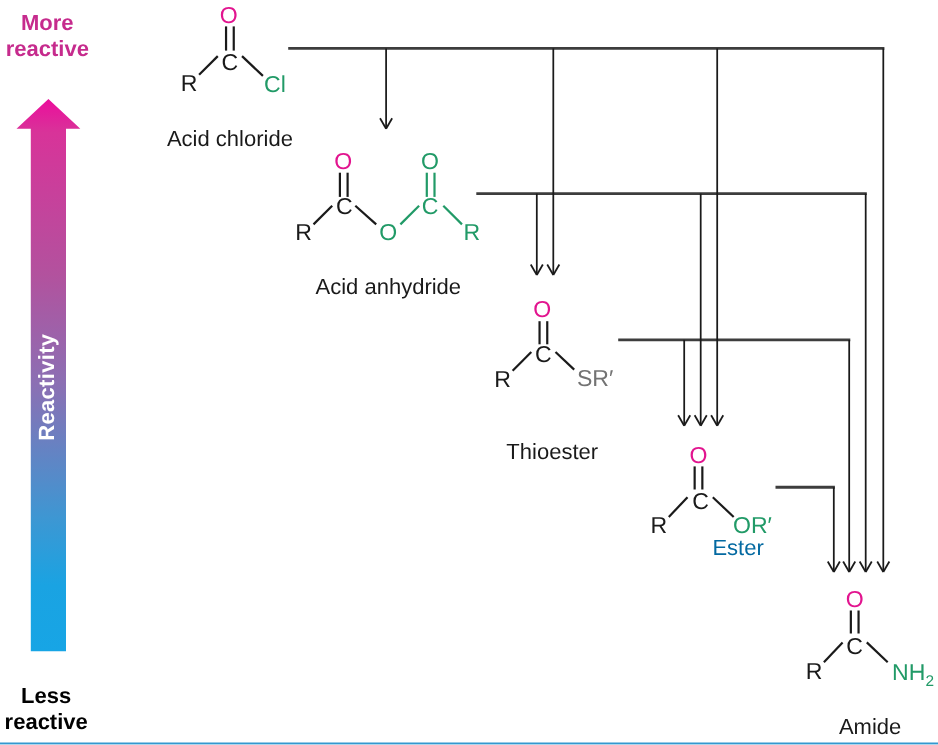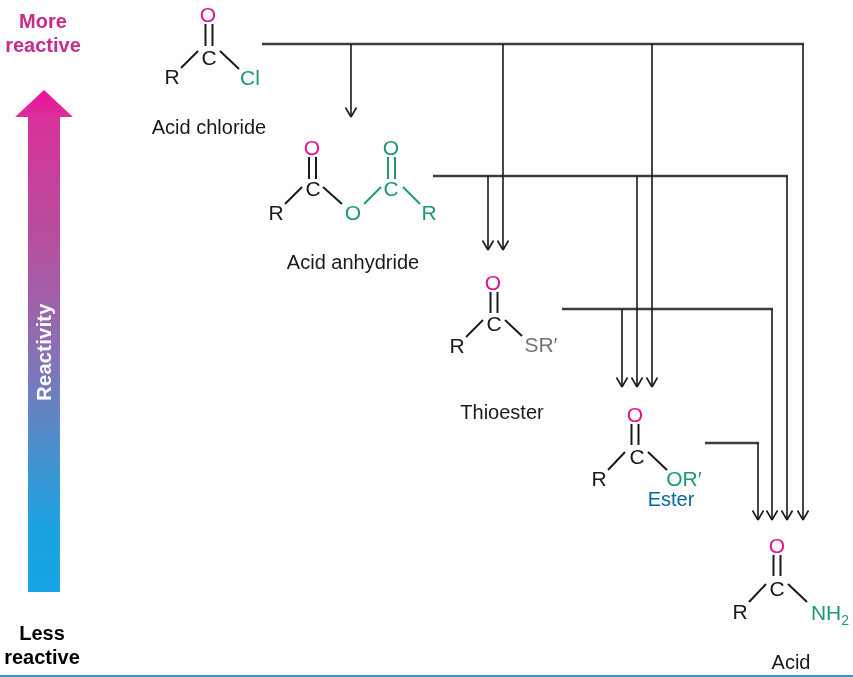--- a/index.html
+++ b/index.html
@@ -181,17 +181,17 @@
       <div class="compound-label" style="left: 502px; top: 412px; color: rgb(26, 26, 26);">Thioester</div>
       <span class="atom" style="left: 635px; top: 414px; color: rgb(226, 20, 143);"><span>O</span></span>
       <span class="atom" style="left: 637px; top: 456px; color: rgb(26, 26, 26);"><span>C</span></span>
       <span class="atom" style="left: 599px; top: 478px; color: rgb(26, 26, 26);"><span>R</span></span>
       <span class="atom" style="left: 684px; top: 478px; color: rgb(33, 154, 103);"><span>OR′</span></span>
       <div class="compound-label" style="left: 647px; top: 499px; color: #0369a1; margin-left: 24px;">Ester</div>
       <span class="atom" style="left: 777px; top: 545px; color: rgb(226, 20, 143);"><span>O</span></span>
       <span class="atom" style="left: 777px; top: 588px; color: rgb(26, 26, 26);"><span>C</span></span>
       <span class="atom" style="left: 740px; top: 611px; color: rgb(26, 26, 26);"><span>R</span></span>
       <span class="atom" style="left: 830px; top: 612px; color: rgb(33, 154, 103); text-align: right;"><span>NH</span><sub>2</sub></span>
-      <div class="compound-label" style="left: 791px; top: 662px; color: rgb(26, 26, 26);">Acid</div>
+      <div class="compound-label" style="left: 791px; top: 662px; color: rgb(26, 26, 26);">Amide</div>
     </div>
 
   <div class="bottom-rule" style="background: rgb(52, 152, 207);"></div>
 </div>
 
 </body></html>

